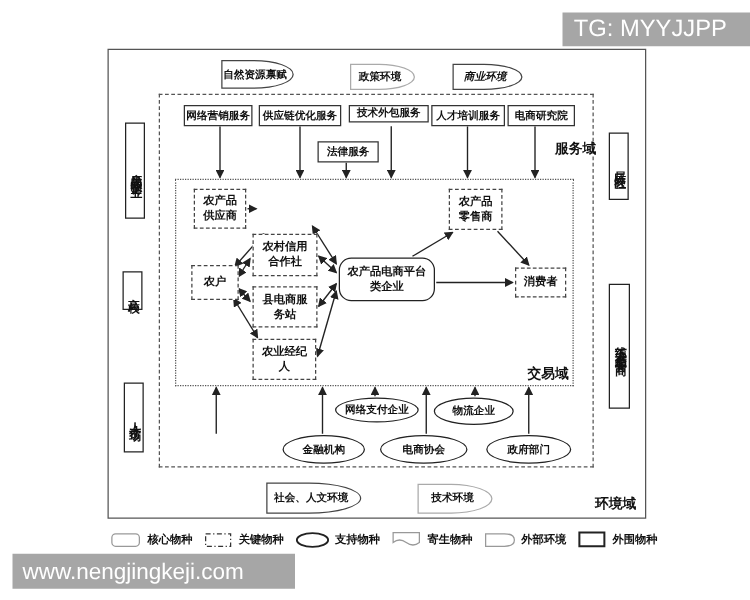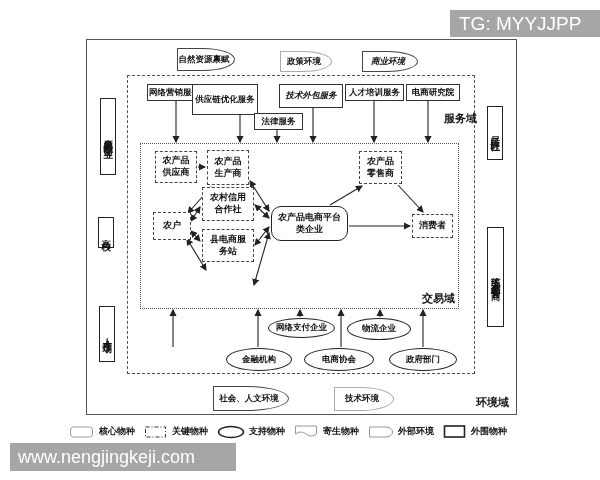--- a/index.html
+++ b/index.html
@@ -21,21 +21,21 @@
   .env{border:1.2px solid #444;border-radius:0 55% 55% 0 / 0 50% 50% 0;
        font-size:8.5px;white-space:nowrap;padding-right:9px;}
   .env.lt{border-color:#aaa;}
   .peri{border:1px solid #222;writing-mode:vertical-rl;text-orientation:upright;
         font-size:9.5px;letter-spacing:2px;padding:3px 1px;justify-content:center;}
   .dom{position:absolute;z-index:4;font-size:11px;font-weight:bold;background:transparent;}
   .wm{position:absolute;z-index:6;background:#a6a6a6;color:#fff;display:flex;align-items:center;}
   #wmtop{left:450px;top:10px;width:150px;height:27px;font-size:19px;padding-left:9px;}
   #wmbot{left:10px;top:443px;width:218px;height:28px;font-size:18px;padding-left:8px;}
   #legend{position:absolute;left:88px;top:423px;width:428px;height:17px;z-index:5;
-          display:flex;align-items:center;justify-content:flex-end;}
+          display:flex;align-items:center;}
   .li{display:flex;align-items:center;margin-right:9px;}
   .li svg{display:block;margin-right:4px;}
   .li .ll{font-size:9px;font-weight:bold;white-space:nowrap;}
 </style>
 </head>
 <body>
 
 <div id="stage">
 
   <div class="box" id="outer"></div>
@@ -76,31 +76,31 @@
 
   <div class="dom" style="left:444px;top:111px;">服务域</div>
   <div class="dom" style="left:422px;top:291px;">交易域</div>
   <div class="dom" style="left:476px;top:395px;">环境域</div>
 
   <div class="nd env" style="left:177px;top:48px;width:58px;height:23px;">自然资源禀赋</div>
   <div class="nd env lt" style="left:280px;top:51px;width:52px;height:21px;">政策环境</div>
   <div class="nd env" style="left:362px;top:51px;width:56px;height:21px;font-style:italic;">商业环境</div>
 
   <div class="nd doc" style="left:147px;top:84px;width:55px;height:17px;">网络营销服务</div>
-  <div class="nd doc" style="left:192px;top:84px;width:66px;height:31px;">供应链优化服务</div>
-  <div class="nd doc" style="left:279px;top:84px;width:64px;height:24px;font-style:italic;">技术外包服务</div>
+  <div class="nd doc" style="left:207px;top:84px;width:66px;height:17px;">供应链优化服务</div>
+  <div class="nd doc" style="left:279px;top:84px;width:64px;height:14px;">技术外包服务</div>
   <div class="nd doc" style="left:345px;top:84px;width:59px;height:17px;">人才培训服务</div>
   <div class="nd doc" style="left:406px;top:84px;width:54px;height:17px;">电商研究院</div>
   <div class="nd doc" style="left:254px;top:113px;width:49px;height:17px;">法律服务</div>
 
   <div class="nd key" style="left:155px;top:151px;width:42px;height:32px;">农产品供应商</div>
-  <div class="nd key" style="left:207px;top:150px;width:42px;height:35px;">农产品生产商</div>
   <div class="nd key" style="left:202px;top:187px;width:52px;height:34px;">农村信用合作社</div>
   <div class="nd key" style="left:153px;top:212px;width:38px;height:28px;">农户</div>
   <div class="nd key" style="left:202px;top:229px;width:52px;height:33px;">县电商服务站</div>
+  <div class="nd key" style="left:202px;top:271px;width:51px;height:33px;">农业经纪人</div>
   <div class="nd key" style="left:359px;top:151px;width:43px;height:33px;">农产品零售商</div>
   <div class="nd key" style="left:412px;top:214px;width:41px;height:24px;">消费者</div>
 
   <div class="nd core" style="left:271px;top:206px;width:77px;height:35px;">农产品电商平台类企业</div>
 
   <div class="nd sup" style="left:268px;top:318px;width:67px;height:20px;">网络支付企业</div>
   <div class="nd sup" style="left:347px;top:318px;width:64px;height:22px;">物流企业</div>
   <div class="nd sup" style="left:226px;top:348px;width:66px;height:23px;">金融机构</div>
   <div class="nd sup" style="left:304px;top:348px;width:70px;height:23px;">电商协会</div>
   <div class="nd sup" style="left:389px;top:348px;width:68px;height:23px;">政府部门</div>

